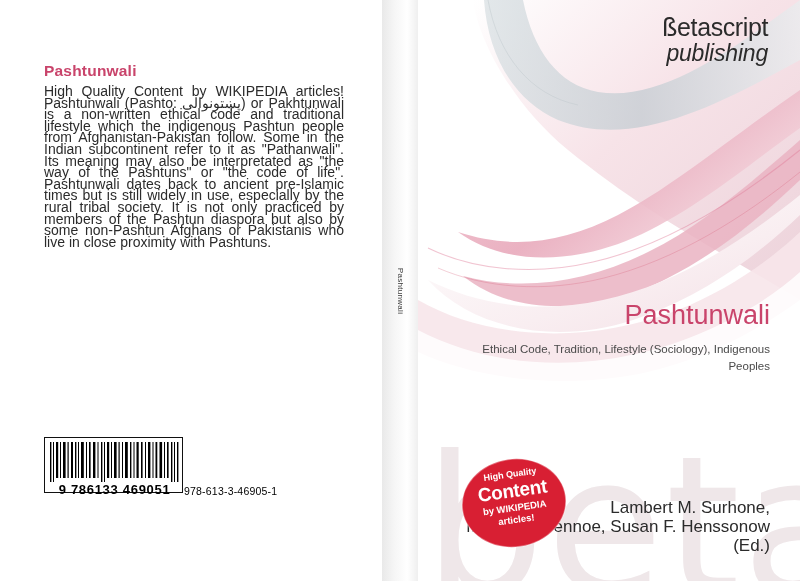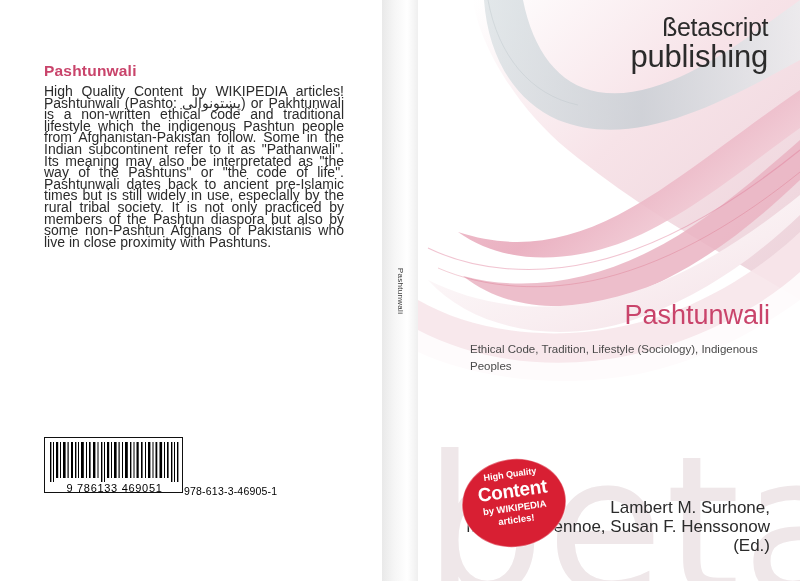--- a/index.html
+++ b/index.html
@@ -65,24 +65,25 @@
     width: 129px;
     height: 40px;
     display: block;
   }
   .barcode-digits {
     position: absolute;
     left: 0;
     top: 44px;
     width: 139px;
     text-align: center;
-    font-size: 11px;
+    font-size: 13px;
     font-family: "Liberation Sans", sans-serif;
     letter-spacing: 0.7px;
     color: #000;
+    font-weight: bold;
   }
   .isbn-text {
     position: absolute;
     left: 184px;
     top: 485px;
     font-size: 10.5px;
     color: #000;
     letter-spacing: 0.2px;
   }
 
@@ -128,23 +129,24 @@
   .brand-line1 {
     font-size: 25px;
     color: #2b2b2b;
     letter-spacing: -0.4px;
   }
   .brand-line1 .beta {
     font-family: "DejaVu Sans", sans-serif;
     font-weight: normal;
   }
   .brand-line2 {
-    font-size: 31px;
+    font-size: 23px;
     color: #2b2b2b;
     letter-spacing: -0.2px;
+    font-style: italic;
   }
 
   .art {
     position: absolute;
     left: 0;
     top: 0;
     width: 382px;
     height: 581px;
     z-index: 1;
   }
@@ -168,20 +170,21 @@
     text-align: right;
     font-size: 27px;
     color: #c9446b;
     z-index: 5;
   }
   .front-subtitle {
     position: absolute;
     right: 30px;
     top: 341px;
     width: 300px;
+    text-align: right;
     font-size: 11.5px;
     line-height: 17px;
     color: #4a4a4a;
     z-index: 5;
   }
   .authors {
     position: absolute;
     right: 30px;
     bottom: 26px;
     width: 330px;

